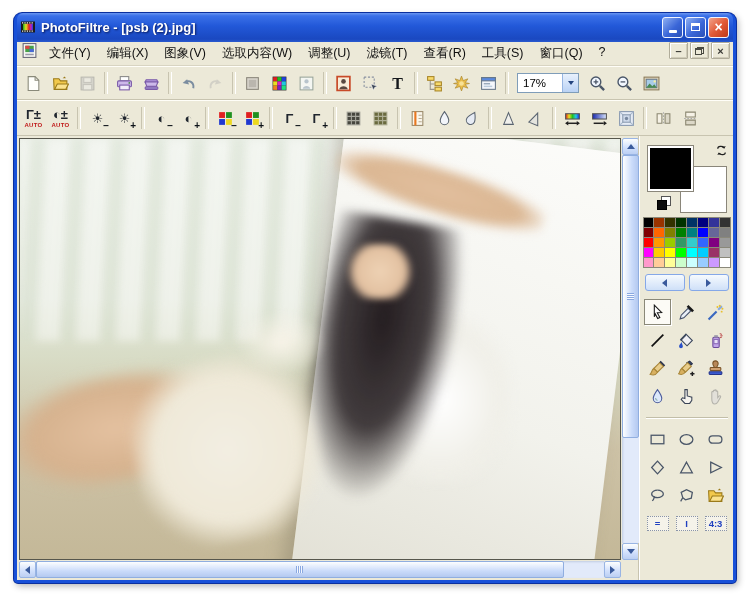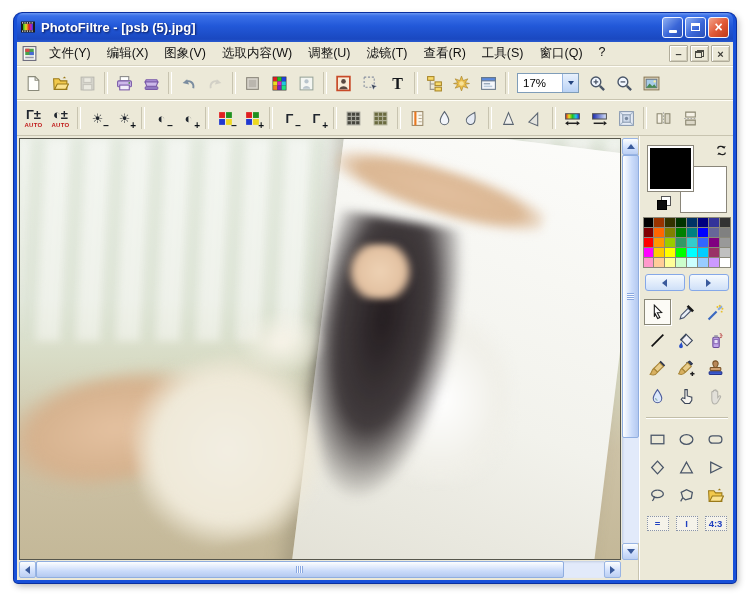--- a/index.html
+++ b/index.html
@@ -24,21 +24,21 @@
   .tb-btn{width:21px;height:21px;border-radius:3px;border:1px solid #f0f4ff;display:flex;
     align-items:center;justify-content:center;color:#fff;font-weight:bold;box-sizing:border-box}
   .tb-min,.tb-max{background:linear-gradient(135deg,#8fb0f2 0%,#3a66d8 55%,#2a50b8 100%)}
   .tb-close{background:linear-gradient(135deg,#f2a48c 0%,#e25b38 50%,#c03818 100%);font-size:14px;line-height:14px}
   .glyph-min{width:8px;height:3px;background:#fff;margin-top:9px;border-radius:1px}
   .glyph-max{width:9px;height:8px;border:1px solid #fff;border-top:3px solid #fff;box-sizing:border-box}
 
   .win-body{flex:1;background:var(--beige);display:flex;flex-direction:column;min-height:0}
 
   
-  .menubar{flex:0 0 23px;display:flex;align-items:center;padding:0 3px;border-bottom:1px solid #d8d4c2}
+  .menubar{flex:0 0 23px;display:flex;align-items:flex-start;padding:0 3px;border-bottom:1px solid #d8d4c2}
   .menu-icon{width:17px;height:17px;margin:0 3px 0 1px;display:flex}
   .menu-item{padding:3px 8px;font-size:12.5px;color:#101010;white-space:nowrap}
   .menu-spacer{flex:1}
   .mdi-btn{width:17px;height:15px;margin-left:2px;background:var(--beige);border:1px solid #b0ac9a;
     border-radius:1px;display:flex;align-items:center;justify-content:center;color:#3a3a36;
     font-size:11px;font-weight:bold;box-shadow:inset 1px 1px 0 #fff,inset -1px -1px 0 #cfcbb8}
   .glyph-restore{position:relative;width:9px;height:8px}
   .glyph-restore::before{content:"";position:absolute;right:0;top:0;width:5px;height:4px;
     border:1px solid #4a4a42;border-top-width:2px}
   .glyph-restore::after{content:"";position:absolute;left:0;bottom:0;width:5px;height:4px;
@@ -440,21 +440,21 @@
     </symbol>
   </defs>
 </svg>
 
 <div class="window">
 
   <div class="titlebar">
     <svg class="ic" width="16" height="16">
         <use href="#i-film"></use>
       </svg>
-    <span class="title-text">PhotoFiltre - [psb (5).jpg]</span>
+    <span class="title-text">PhotoFiltre - [psb (2).jpg]</span>
     <div class="tb-btns">
       <div class="tb-btn tb-min">
           <span class="glyph-min"></span>
         </div>
       <div class="tb-btn tb-max">
           <span class="glyph-max"></span>
         </div>
       <div class="tb-btn tb-close">
           <span>×</span>
         </div>

